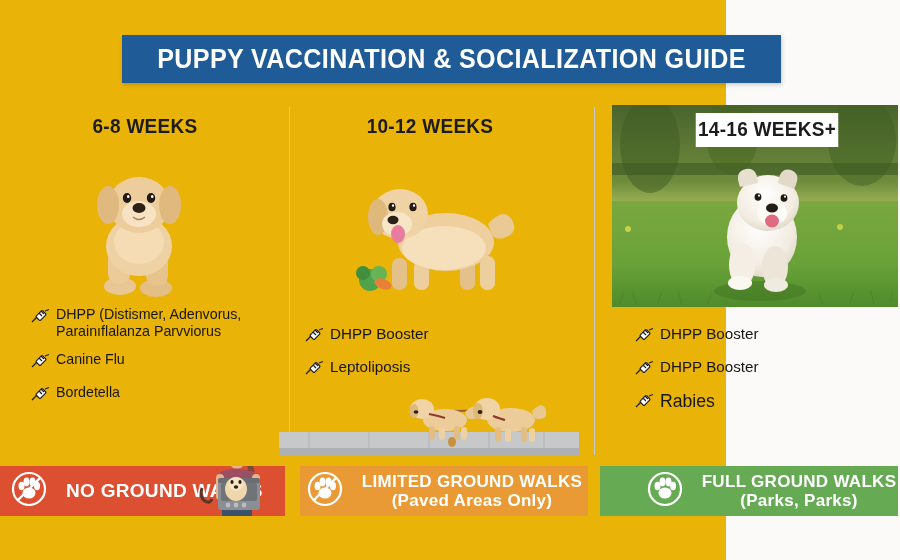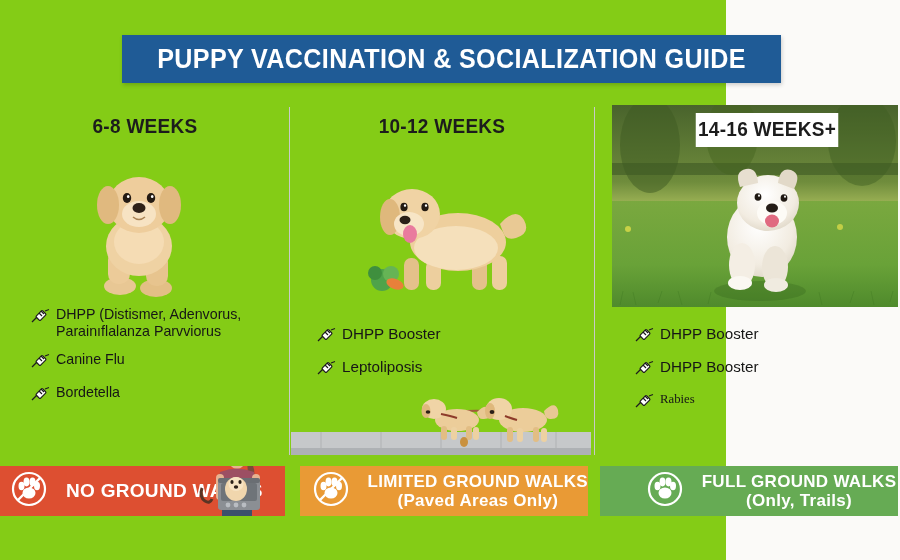--- a/index.html
+++ b/index.html
@@ -2,21 +2,21 @@
 <html><head>
 <meta charset="utf-8">
 <style>
   * { box-sizing: border-box; margin: 0; padding: 0; }
   html, body {
     width: 900px; height: 560px;
     background: #fbfaf8;
     font-family: "Liberation Sans", sans-serif;
     overflow: hidden;
   }
-  #root { position: relative; width: 726px; height: 560px; background: #84cc16; }
+  #root { position: relative; width: 726px; height: 560px; background: #eab308; }
 
   
   .title-bar {
     position: absolute; left: 122px; top: 35px; width: 659px; height: 48px;
     background: #1f5b96;
     display: flex; align-items: center; justify-content: center;
     box-shadow: 1px 2px 4px rgba(0,0,0,.18);
   }
   .title-text {
     color: #ffffff;
@@ -24,21 +24,21 @@
     font-weight: bold;
     letter-spacing: .4px;
     transform: scaleX(.93);
     white-space: nowrap;
     font-family: "Liberation Sans Narrow", "Liberation Sans", sans-serif;
   }
 
   
   .col { position: absolute; top: 100px; height: 420px; }
   .col-1 { left: 0px;   width: 290px; }
-  .col-2 { left: 292px; width: 300px; }
+  .col-2 { left: 280px; width: 300px; }
   .col-3 { left: 600px; width: 300px; }
 
   .divider {
     position: absolute; top: 107px; width: 1px; height: 348px;
     background: #c9c9c9;
   }
   .div-1 { left: 289px; }
   .div-2 { left: 594px; }
 
   .col-head {
@@ -66,21 +66,21 @@
   }
   .vax-text .l2 { display: block; }
 
   
   .banner {
     position: absolute; height: 50px;
     display: flex; align-items: center;
     overflow: hidden;
   }
   .b-1 { left: 0px;   top: 466px; width: 285px; background: #dd4f31; }
-  .b-2 { left: 300px; top: 466px; width: 288px; background: #e99a35; justify-content: flex-end; }
+  .b-2 { left: 300px; top: 466px; width: 288px; background: #e99a35; justify-content: center; }
   .b-3 { left: 600px; top: 466px; width: 298px; background: #66ab54; justify-content: center; padding-left: 44px; }
 
   .banner .paw-badge { flex: 0 0 42px; margin-left: 10px; }
   .b-2 .paw-badge, .b-3 .paw-badge { margin-left: 0; margin-right: 14px; }
   .banner-label {
     color: #ffffff; font-weight: bold; line-height: 1.12;
     font-family: "Liberation Sans Narrow", "Liberation Sans", sans-serif;
     letter-spacing: .3px;
   }
   .b-1 .banner-label { font-size: 19px; margin-left: 14px; }
@@ -375,21 +375,21 @@
         <span class="syringe">
           <svg width="22" height="16" viewBox="0 0 22 16">
               <g stroke="#1d1d1d" stroke-width="1.2" fill="none">
                 <path d="M2 14 L7 9"></path>
                 <rect x="6.5" y="4.5" width="9" height="6" rx="1" transform="rotate(-45 11 7.5)" fill="#fff"></rect>
                 <path d="M15 3 L19 1.5"></path>
                 <path d="M9 5 L12 8 M11 3 L14 6"></path>
               </g>
             </svg>
         </span>
-        <span class="vax-text" style="font-size:13px;font-family:Liberation Serif, serif;">Rabies</span>
+        <span class="vax-text" style="font-size:18px;">Rabies</span>
       </div>
     </div>
   </div>
 
   <div class="banner b-1">
     <span class="paw-badge">
       <svg width="38" height="38" viewBox="0 0 38 38">
         <circle cx="19" cy="19" r="16" fill="none" stroke="#fff" stroke-width="2.2"></circle>
         <ellipse cx="19" cy="23" rx="6.5" ry="5.5" fill="#fff"></ellipse>
         <ellipse cx="11.5" cy="16" rx="3" ry="4.2" fill="#fff"></ellipse>
@@ -454,17 +454,17 @@
         <circle cx="19" cy="19" r="16" fill="none" stroke="#fff" stroke-width="2.2"></circle>
         <ellipse cx="19" cy="23" rx="6.5" ry="5.5" fill="#fff"></ellipse>
         <ellipse cx="11.5" cy="16" rx="3" ry="4.2" fill="#fff"></ellipse>
         <ellipse cx="16.5" cy="12" rx="3" ry="4.4" fill="#fff"></ellipse>
         <ellipse cx="22.5" cy="12" rx="3" ry="4.4" fill="#fff"></ellipse>
         <ellipse cx="27" cy="16" rx="3" ry="4.2" fill="#fff"></ellipse>
       </svg>
     </span>
     <span class="banner-label">
       <span>FULL GROUND WALKS</span>
-      <span class="banner-sub">(Only, Trails)</span>
+      <span class="banner-sub">(Parks, Parks)</span>
     </span>
   </div>
 
 </div>
 
 </body></html>

